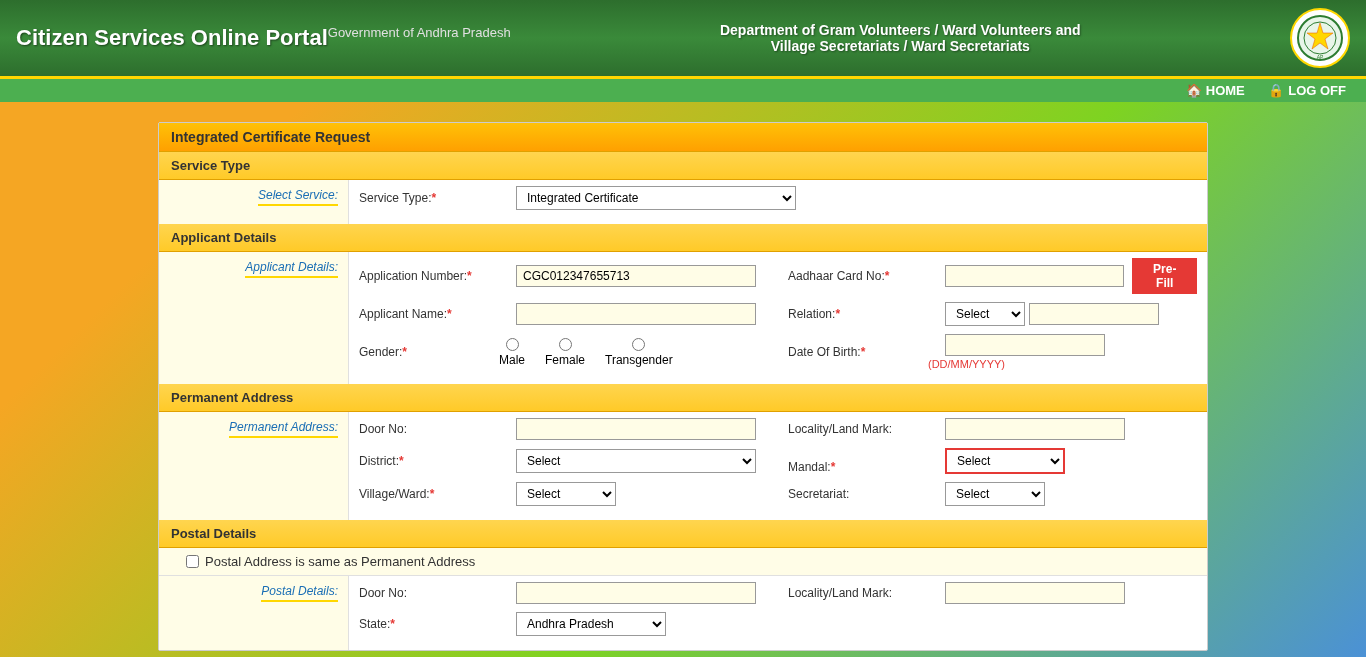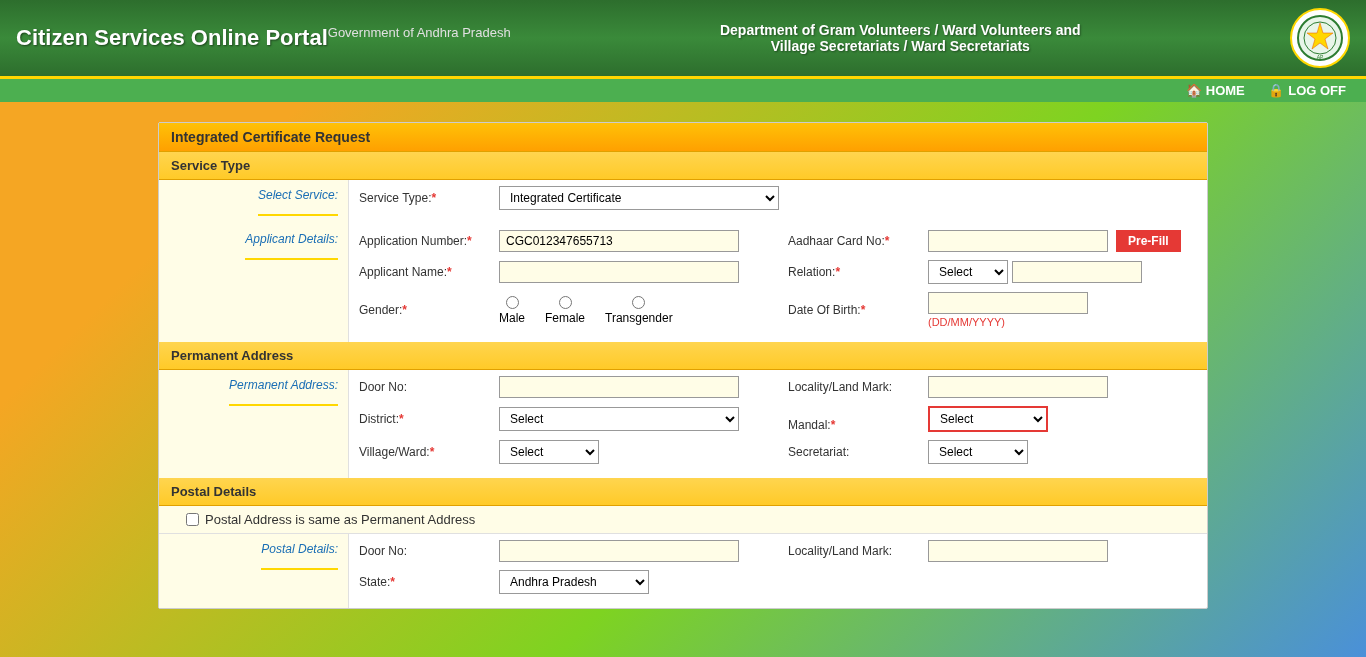--- a/index.html
+++ b/index.html
@@ -20,21 +20,21 @@
 
     
     .main-content { background: #fff; margin: 10px auto; width: 1050px; border: 1px solid #ccc; border-radius: 2px; }
 
     
     .section-header { background: linear-gradient(180deg, #ffc107 0%, #ffa000 100%); padding: 6px 12px; font-weight: bold; font-size: 14px; color: #333; border-bottom: 1px solid #e0a000; }
     .form-row { display: flex; align-items: center; margin-bottom: 8px; }
     .form-group { display: flex; align-items: center; flex: 1; }
     .form-label { min-width: 140px; font-size: 12px; color: #333; font-weight: normal; }
     .form-label .req { color: #e53935; font-weight: bold; }
-    .form-control { border: 1px solid #999; padding: 3px 6px; font-size: 12px; background: #fff; }
+    .form-control { border: 1px solid #999; padding: 3px 6px; font-size: 12px; background: #fff; margin-left: 17px; }
     .form-control-sm { width: 200px; }
     .form-control-md { width: 240px; }
     .form-control-lg { width: 280px; }
     select.form-control { background: #fff; }
     input.form-control { background: #fffde7; }
     .pre-fill-btn { background: #e53935; color: #fff; border: none; padding: 4px 12px; font-size: 12px; cursor: pointer; font-weight: bold; margin-left: 8px; }
 
     
     .radio-group { display: flex; gap: 20px; align-items: center; }
     .radio-item { display: flex; flex-direction: column; align-items: center; font-size: 12px; }
@@ -45,21 +45,21 @@
 
     
     .select-highlighted { border: 2px solid #e53935 !important; }
 
     
     .checkbox-label { font-size: 13px; color: #333; display: flex; align-items: center; gap: 6px; padding-left: 11px; }
 
     
     .section-with-label { display: flex; }
     .label-column { width: 190px; background: #fffde7; border-right: 1px solid #e0e0e0; display: flex; flex-direction: column; align-items: flex-end; padding: 8px 10px 0 0; }
-    .label-text { color: #1a6eb5; font-size: 12px; font-style: italic; border-bottom: 2px solid #ffd700; padding-bottom: 12px; }
+    .label-text { color: #1a6eb5; font-size: 12px; font-style: italic; border-bottom: 2px solid #ffd700; padding-bottom: 2px; }
     .content-column { flex: 1; padding: 6px 10px; }
 
     
     .header-bg { position: relative; overflow: hidden; }
   </style>
 </head>
 <body>
 
 <div class="header header-bg">
   <div class="header-left">
@@ -103,20 +103,21 @@
             <span>Service Type:</span><span class="req">*</span>
           </label>
           <select class="form-control form-control-lg">
             <option>Integrated Certificate</option>
           </select>
         </div>
       </div>
     </div>
   </div>
 
+  <div class="section-header" style="background: linear-gradient(180deg, #ffd54f 0%, #ffca28 100%); font-size:13px;">Applicant Details</div>
 
   <div class="section-with-label">
     <div class="label-column">
       <span class="label-text">Applicant Details:</span>
     </div>
     <div class="content-column">
 
       <div class="form-row">
         <div class="form-group">
           <label class="form-label">

